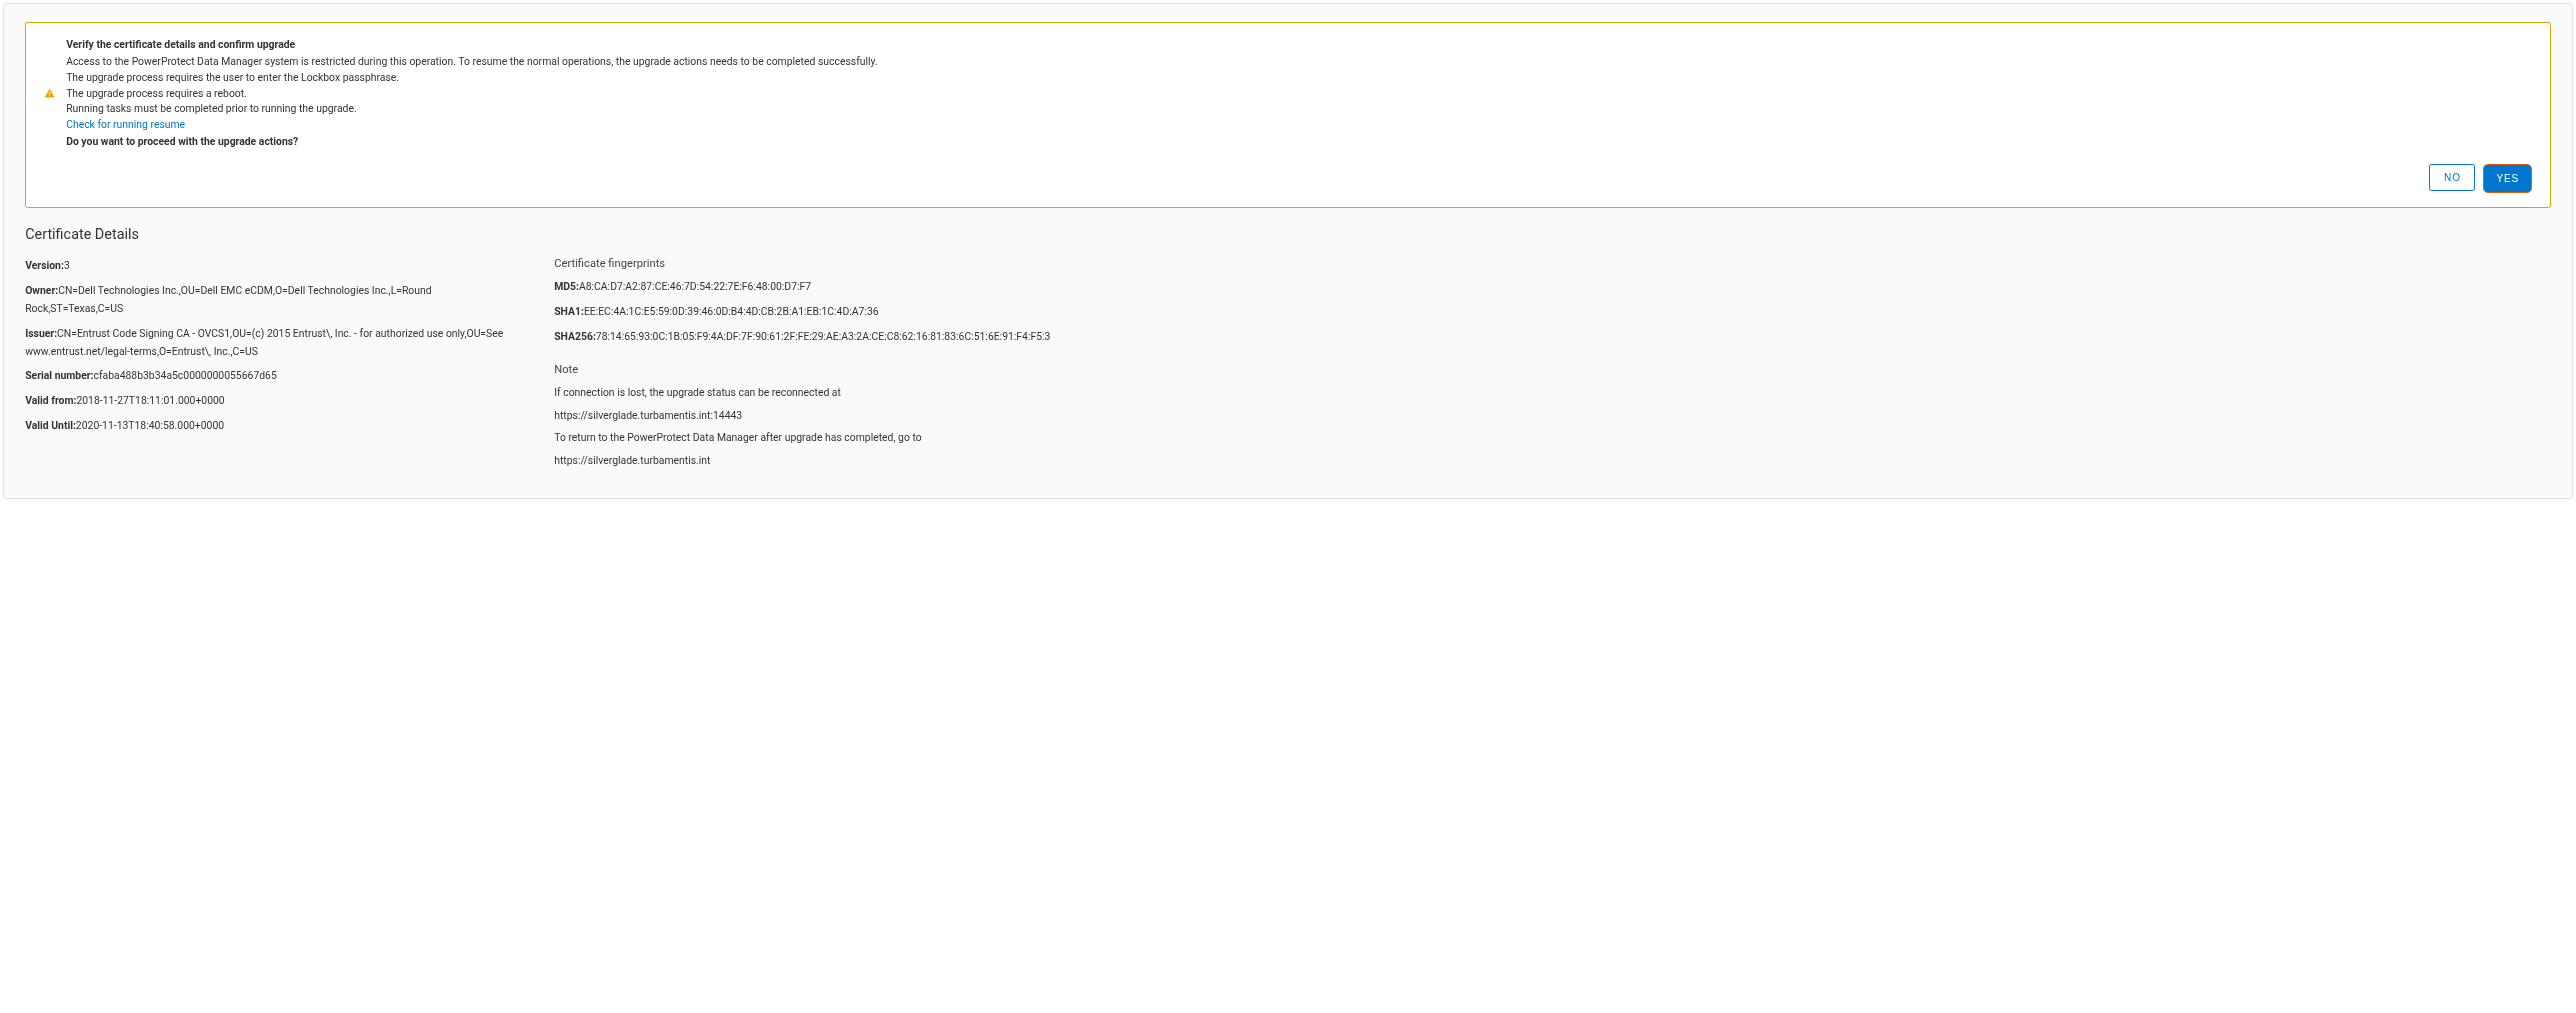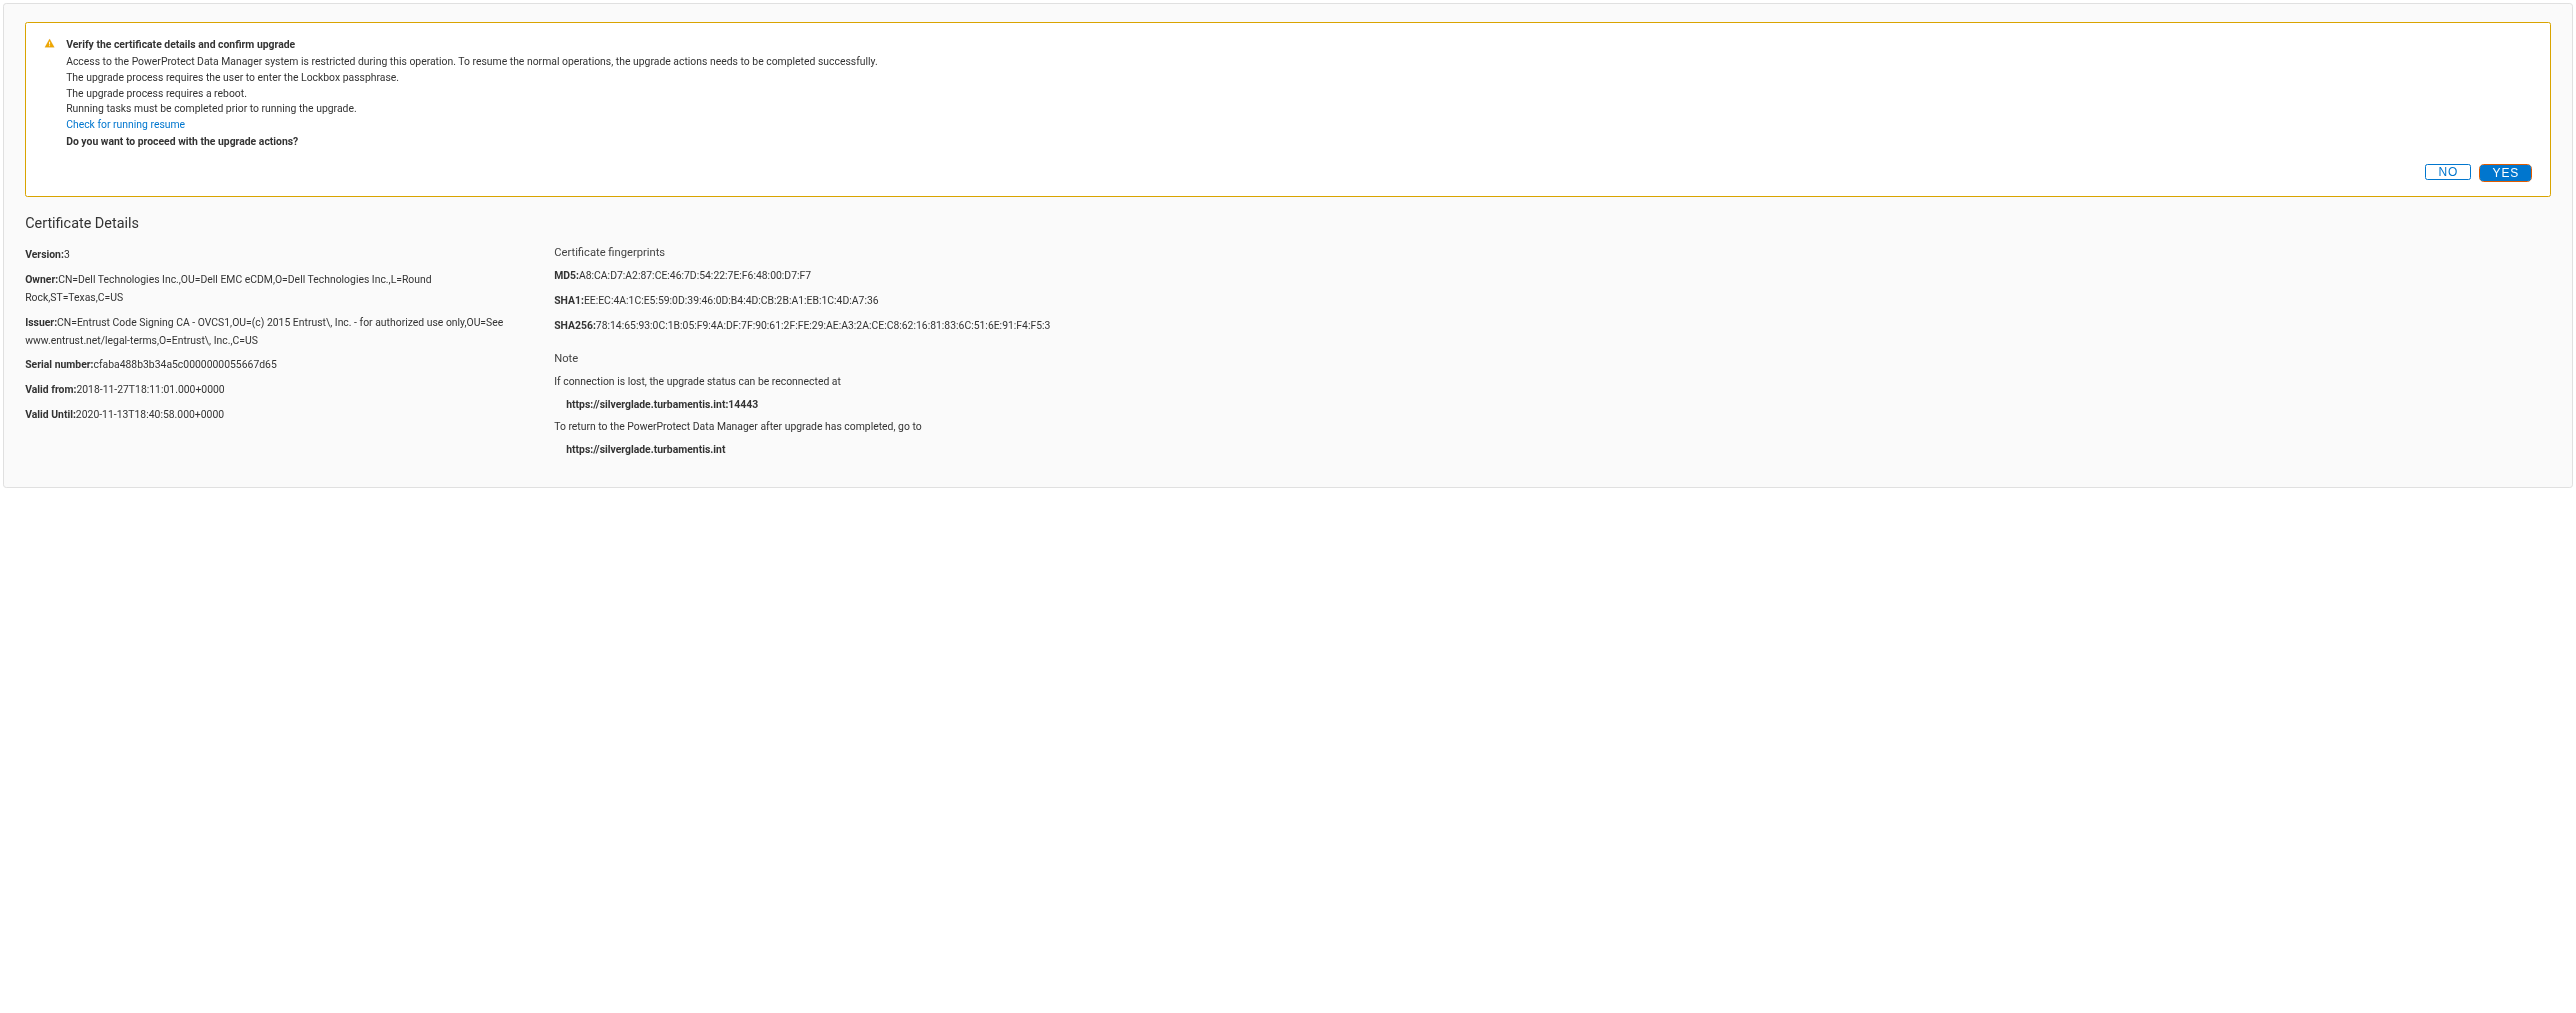--- a/index.html
+++ b/index.html
@@ -25,44 +25,44 @@
   .alert-box {
     border: 1.6px solid #d9a400;
     border-radius: 2.4px;
     background: #fff;
     padding: 14.4px 17.6px 14.4px 17.6px;
     margin-bottom: 17.6px;
     position: relative;
   }
   .alert-content {
     display: flex;
-    align-items: flex-start;
+    align-items: center;
   }
   .alert-icon {
     flex: 0 0 auto;
     margin-right: 11.2px;
     margin-top: 0.8px;
   }
   .alert-icon svg { display: block; }
   .alert-text { flex: 1 1 auto; line-height: 1.5; color: #333; }
   .alert-title { font-weight: 700; margin-bottom: 1.6px; }
   .alert-line { margin-bottom: 0px; }
   .alert-link { color: #0076ce; text-decoration: none; cursor: pointer; }
   .alert-question { font-weight: 700; margin-top: 1.6px; }
   .button-row {
     display: flex;
     justify-content: flex-end;
     gap: 8px;
     margin-top: 14.4px;
   }
   .btn {
     min-width: 46px;
-    height: 16px;
+    height: 27px;
     padding: 0 11.2px;
-    font-size: 12px;
+    font-size: 10px;
     font-weight: 500;
     letter-spacing: 0.8px;
     border-radius: 2.4px;
     cursor: pointer;
     display: inline-flex;
     align-items: center;
     justify-content: center;
   }
   .btn-no {
     background: #fff;
@@ -90,21 +90,21 @@
     gap: 33px;
   }
   .col { flex: 0 0 auto; }
   .col-left { width: 496px; }
   .col-right { flex: 1 1 auto; }
   .kv-line { margin-bottom: 7.2px; line-height: 1.7; color: #333; }
   .kv-label { font-weight: 700; }
   .sub-heading { font-size: 11.2px; color: #444; margin-bottom: 8px; font-weight: 400; }
   .note-block { margin-top: 17.6px; }
   .note-line { margin-bottom: 4.8px; line-height: 1.7; }
-  .bold { font-weight: 700; margin-left: 12px; }
+  .bold { font-weight: 400; }
 </style>
 </head>
 <body>
 
 <div class="page">
 
 
   <div class="alert-box">
     <div class="alert-content">
       <span class="alert-icon">

